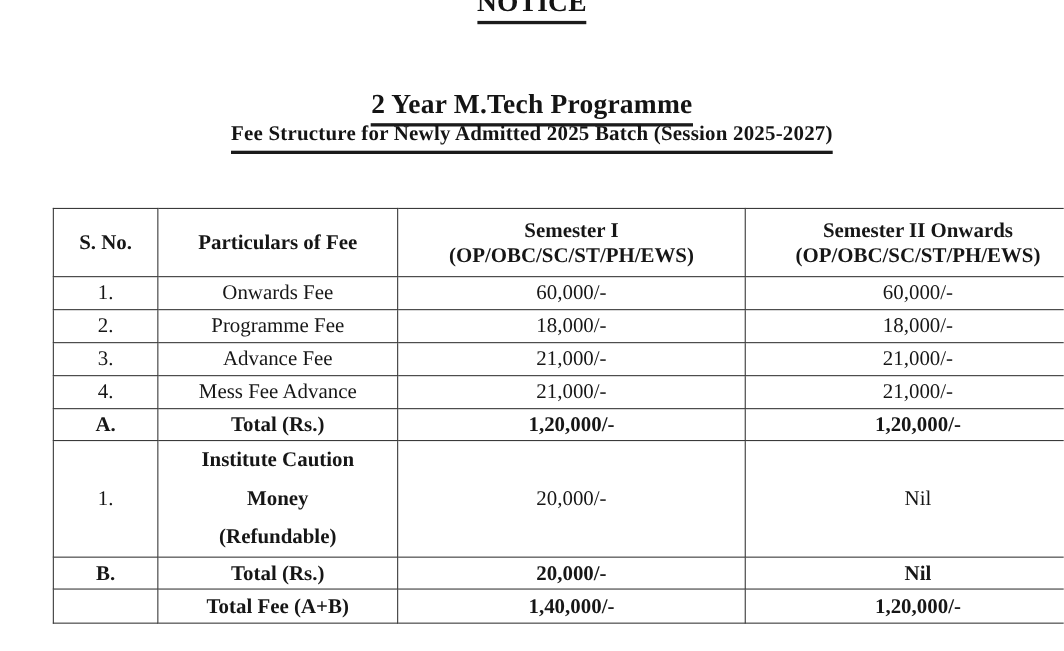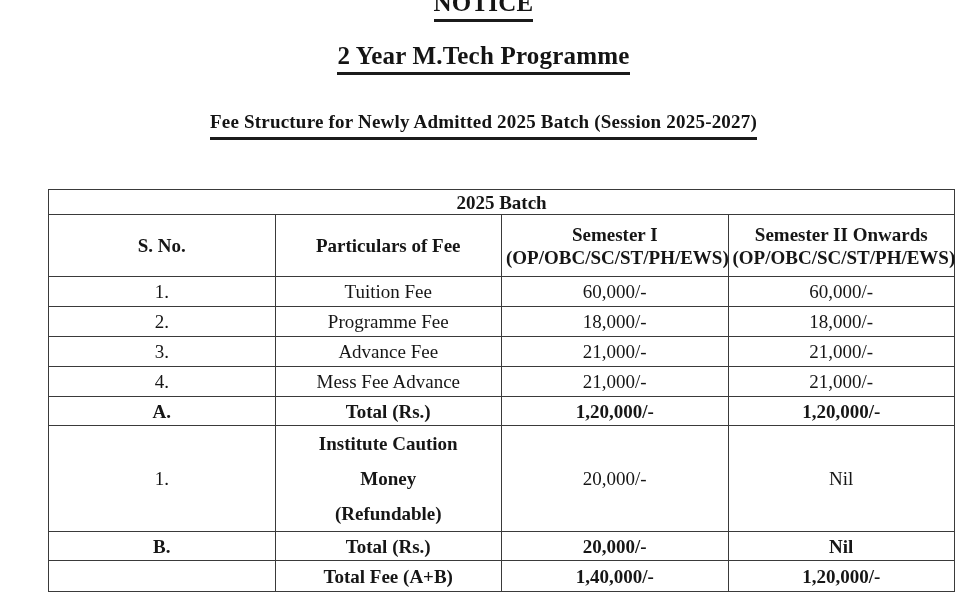--- a/index.html
+++ b/index.html
@@ -47,21 +47,21 @@
   .hd-notice span { border-bottom-width: 3px; }
 
   .hd-prog {
     position: absolute;
     left: 0;
     top: 41px;
     width: 967px;
     font-size: 25px;
     line-height: 30px;
   }
-  .hd-prog span { border-bottom-width: 3px; }
+  .hd-prog span { border-bottom-width: 3px; margin-top: 40px; }
 
   .hd-fee {
     position: absolute;
     left: 0;
     top: 108px;
     width: 967px;
     font-size: 19px;
     line-height: 28px;
   }
   .hd-fee span { border-bottom-width: 3px; }
@@ -130,36 +130,33 @@
   </div>
   <div class="hd hd-fee">
     <span>Fee Structure for Newly Admitted 2025 Batch (Session 2025-2027)</span>
   </div>
 </div>
 
 <div class="fee-table-wrap">
   <table class="fee-table">
     <tbody>
 
-      <tr class="row-batch">
-        <td colspan="4">2025 Batch</td>
-      </tr>
 
       <tr class="row-head">
         <td class="c-sno">S. No.</td>
         <td class="c-part">Particulars of Fee</td>
         <td class="c-sem1 multi">Semester I
 (OP/OBC/SC/ST/PH/EWS)</td>
         <td class="c-sem2 multi">Semester II  Onwards
 (OP/OBC/SC/ST/PH/EWS)</td>
       </tr>
 
       <tr class="row-data">
         <td class="c-sno">1.</td>
-        <td class="c-part">Tuition Fee</td>
+        <td class="c-part">Onwards Fee</td>
         <td class="c-sem1">60,000/-</td>
         <td class="c-sem2">60,000/-</td>
       </tr>
       <tr class="row-data">
         <td class="c-sno">2.</td>
         <td class="c-part">Programme Fee</td>
         <td class="c-sem1">18,000/-</td>
         <td class="c-sem2">18,000/-</td>
       </tr>
       <tr class="row-data">

